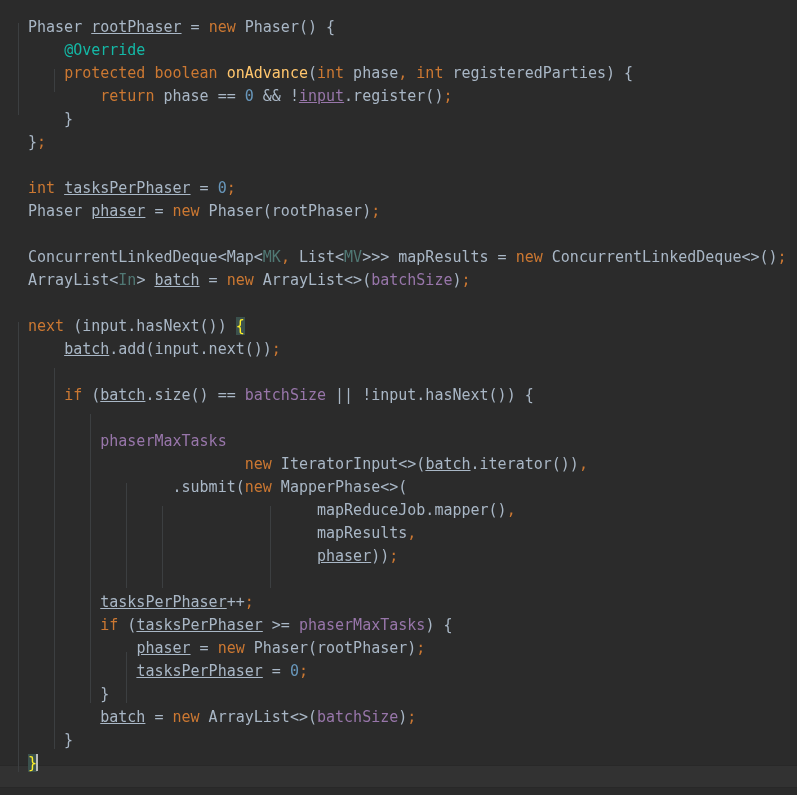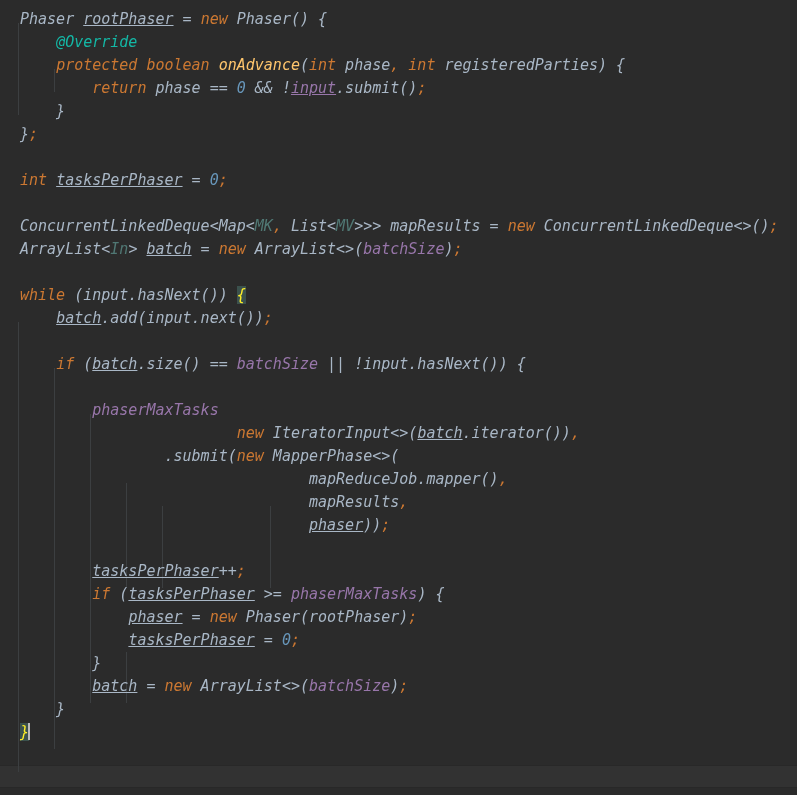--- a/index.html
+++ b/index.html
@@ -44,22 +44,21 @@
   }
 
   
   .code-layer {
     position: absolute;
     left: 0;
     top: 0;
     right: 0;
     bottom: 0;
     padding: 0;
-    margin: 0;
-    font-style: italic;
+    margin: 8px;
   }
 
   .line {
     position: relative;
     height: 23px;
     line-height: 23px;
     font-size: 15px;
     white-space: pre;
     color: #a9b7c6;
     padding-left: 20px;
@@ -109,30 +108,31 @@
       <div class="guide" style="left: 126px; top: 483px; height: 105px;"></div>
       <div class="guide" style="left: 162px; top: 506px; height: 82px;"></div>
       <div class="guide" style="left: 270px; top: 506px; height: 82px;"></div>
       <div class="guide" style="left: 126px; top: 652px; height: 51px;"></div>
     </div>
 
   <div class="code-layer" id="code-layer" style="padding-top: 8px;">
       <div class="line"><span class="cls">Phaser</span><span class="op"> </span><span class="localu">rootPhaser</span><span class="op"> = </span><span class="kw">new</span><span class="cls"> Phaser() {</span></div>
       <div class="line"><span class="op">    </span><span class="anno">@Override</span></div>
       <div class="line"><span class="op">    </span><span class="kw">protected</span><span class="op"> </span><span class="kw">boolean</span><span class="op"> </span><span class="meth">onAdvance</span><span class="op">(</span><span class="kw">int</span><span class="cls"> phase</span><span class="punct">,</span><span class="op"> </span><span class="kw">int</span><span class="cls"> registeredParties) {</span></div>
-      <div class="line"><span class="op">        </span><span class="kw">return</span><span class="cls"> phase == </span><span class="num">0</span><span class="cls"> &amp;&amp; !</span><span class="fieldu">input</span><span class="cls">.submit()</span><span class="punct">;</span></div>
+      <div class="line"><span class="op">        </span><span class="kw">return</span><span class="cls"> phase == </span><span class="num">0</span><span class="cls"> &amp;&amp; !</span><span class="fieldu">input</span><span class="cls">.register()</span><span class="punct">;</span></div>
       <div class="line"><span class="cls">    }</span></div>
       <div class="line"><span class="cls">}</span><span class="punct">;</span></div>
       <div class="line">&nbsp;</div>
       <div class="line"><span class="kw">int</span><span class="op"> </span><span class="localu">tasksPerPhaser</span><span class="op"> = </span><span class="num">0</span><span class="punct">;</span></div>
+      <div class="line"><span class="cls">Phaser </span><span class="localu">phaser</span><span class="op"> = </span><span class="kw">new</span><span class="cls"> Phaser(rootPhaser)</span><span class="punct">;</span></div>
       <div class="line">&nbsp;</div>
       <div class="line"><span class="cls">ConcurrentLinkedDeque&lt;Map&lt;</span><span class="gen">MK</span><span class="punct">,</span><span class="cls"> List&lt;</span><span class="gen">MV</span><span class="cls">&gt;&gt;&gt; mapResults = </span><span class="kw">new</span><span class="cls"> ConcurrentLinkedDeque&lt;&gt;()</span><span class="punct">;</span></div>
       <div class="line"><span class="cls">ArrayList&lt;</span><span class="gen">In</span><span class="cls">&gt; </span><span class="localu">batch</span><span class="op"> = </span><span class="kw">new</span><span class="cls"> ArrayList&lt;&gt;(</span><span class="field">batchSize</span><span class="cls">)</span><span class="punct">;</span></div>
       <div class="line">&nbsp;</div>
-      <div class="line"><span class="kw">while</span><span class="cls"> (input.hasNext()) </span><span class="brace-match">{</span></div>
+      <div class="line"><span class="kw">next</span><span class="cls"> (input.hasNext()) </span><span class="brace-match">{</span></div>
       <div class="line"><span class="op">    </span><span class="localu">batch</span><span class="cls">.add(input.next())</span><span class="punct">;</span></div>
       <div class="line">&nbsp;</div>
       <div class="line"><span class="op">    </span><span class="kw">if</span><span class="cls"> (</span><span class="localu">batch</span><span class="cls">.size() == </span><span class="field">batchSize</span><span class="cls"> || !input.hasNext()) {</span></div>
       <div class="line">&nbsp;</div>
       <div class="line"><span class="op">        </span><span class="field">phaserMaxTasks</span></div>
       <div class="line"><span class="op">                        </span><span class="kw">new</span><span class="cls"> IteratorInput&lt;&gt;(</span><span class="localu">batch</span><span class="cls">.iterator())</span><span class="punct">,</span></div>
       <div class="line"><span class="cls">                .submit(</span><span class="kw">new</span><span class="cls"> MapperPhase&lt;&gt;(</span></div>
       <div class="line"><span class="cls">                                mapReduceJob.mapper()</span><span class="punct">,</span></div>
       <div class="line"><span class="cls">                                mapResults</span><span class="punct">,</span></div>
       <div class="line"><span class="op">                                </span><span class="localu">phaser</span><span class="cls">))</span><span class="punct">;</span></div>

